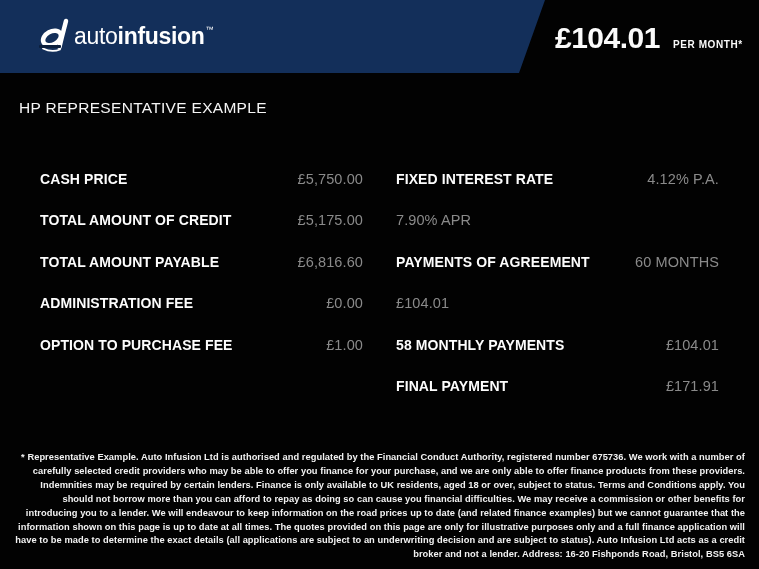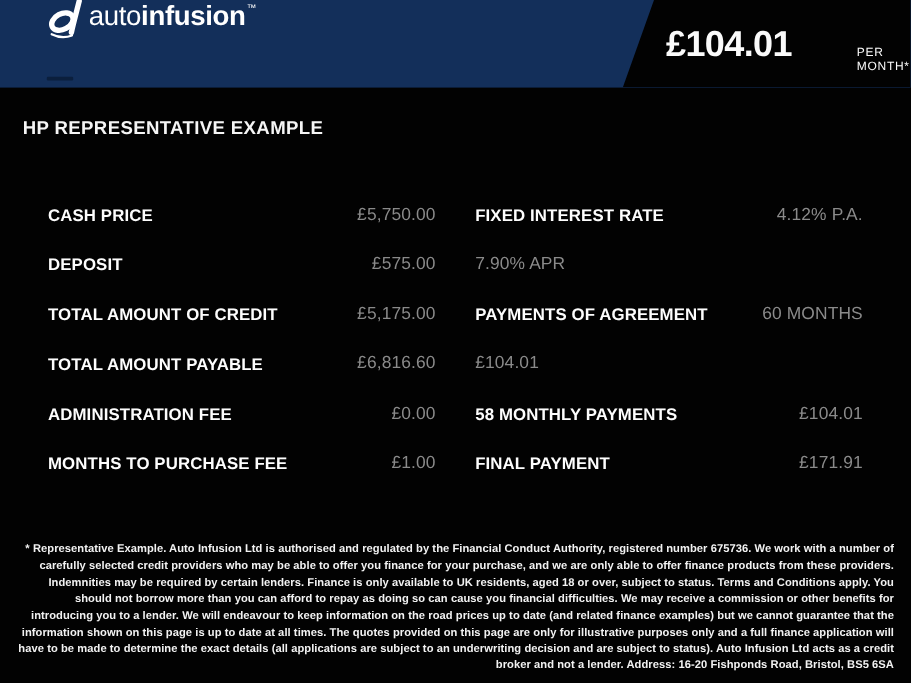--- a/index.html
+++ b/index.html
@@ -13,21 +13,21 @@
   
   .topbar{
     position:relative;
     height:73px;
     background:#132f5a;
     overflow:hidden;
   }
   .logo{
     position:absolute;
     left:38px;top:0;height:73px;
-    display:flex;
+    display:flex;align-items:center;
     gap:2px;
   }
   .logo-icon{display:block;margin-top:-2px;}
   .logo-icon-wrap{position:relative;}
   .logo-icon-underline{
     position:absolute;left:1px;bottom:6px;width:22px;height:3px;
     background:#0b1f3d;border-radius:1px;
   }
   .logo-text{
     color:#ffffff;
@@ -62,30 +62,29 @@
   .price{
     color:#fafafa;
     font-size:30px;
     font-weight:700;
     letter-spacing:-0.5px;
     line-height:36px;
   }
   .price-suffix{
     color:#fafafa;
     font-size:10px;
-    font-weight:400;
+    font-weight:700;
     letter-spacing:0.6px;
-    margin-left:41px;
   }
   
   .page-title{
     margin:27px 0 16px 19px;
     color:#f5f5f5;
     font-size:15.5px;
-    font-weight:700;
+    font-weight:400;
     letter-spacing:0.3px;
     line-height:16px;
   }
   .columns{
     display:flex;
     gap:33px;
     padding:0 40px;
     margin-top:42px;
     justify-content:space-between;
   }
@@ -150,37 +149,33 @@
 <main>
   <h1 class="page-title">HP REPRESENTATIVE EXAMPLE</h1>
 
   <div class="columns">
     <div class="col">
       <div class="finance-row">
         <span class="finance-label">CASH PRICE</span>
         <span class="finance-value">£5,750.00</span>
       </div>
       <div class="finance-row">
-        <span class="finance-label">DEPOSIT</span>
-        <span class="finance-value">£575.00</span>
-      </div>
-      <div class="finance-row">
         <span class="finance-label">TOTAL AMOUNT OF CREDIT</span>
         <span class="finance-value">£5,175.00</span>
       </div>
       <div class="finance-row">
         <span class="finance-label">TOTAL AMOUNT PAYABLE</span>
         <span class="finance-value">£6,816.60</span>
       </div>
       <div class="finance-row">
         <span class="finance-label">ADMINISTRATION FEE</span>
         <span class="finance-value">£0.00</span>
       </div>
       <div class="finance-row">
-        <span class="finance-label">MONTHS TO PURCHASE FEE</span>
+        <span class="finance-label">OPTION TO PURCHASE FEE</span>
         <span class="finance-value">£1.00</span>
       </div>
     </div>
 
     <div class="col">
       <div class="finance-row">
         <span class="finance-label">FIXED INTEREST RATE</span>
         <span class="finance-value">4.12% P.A.</span>
       </div>
       <div class="finance-row">

